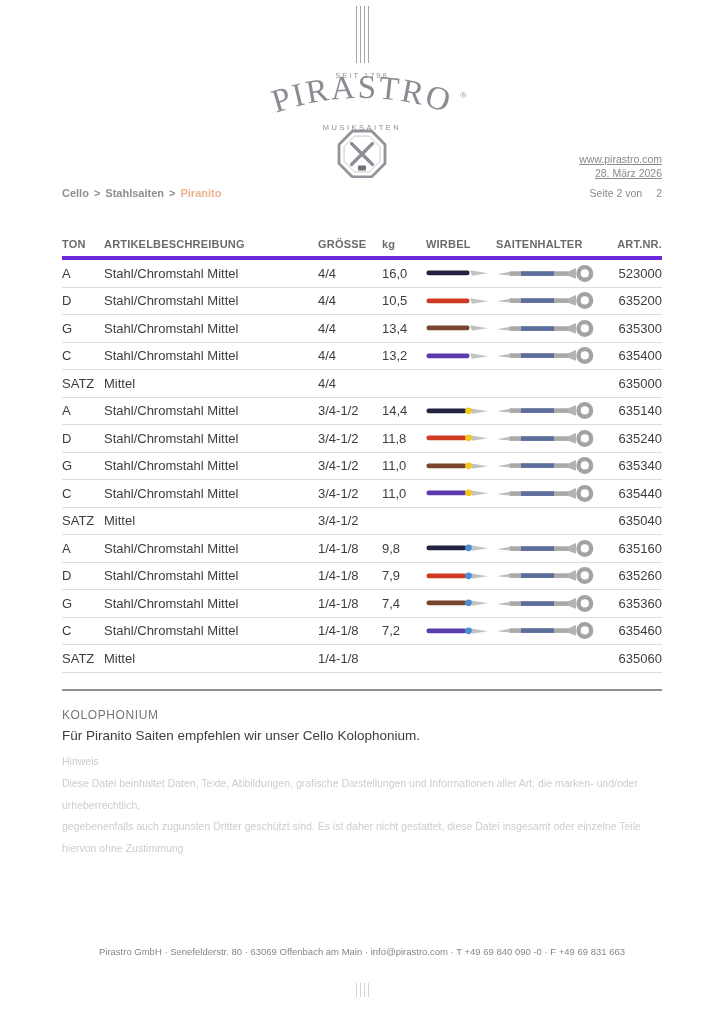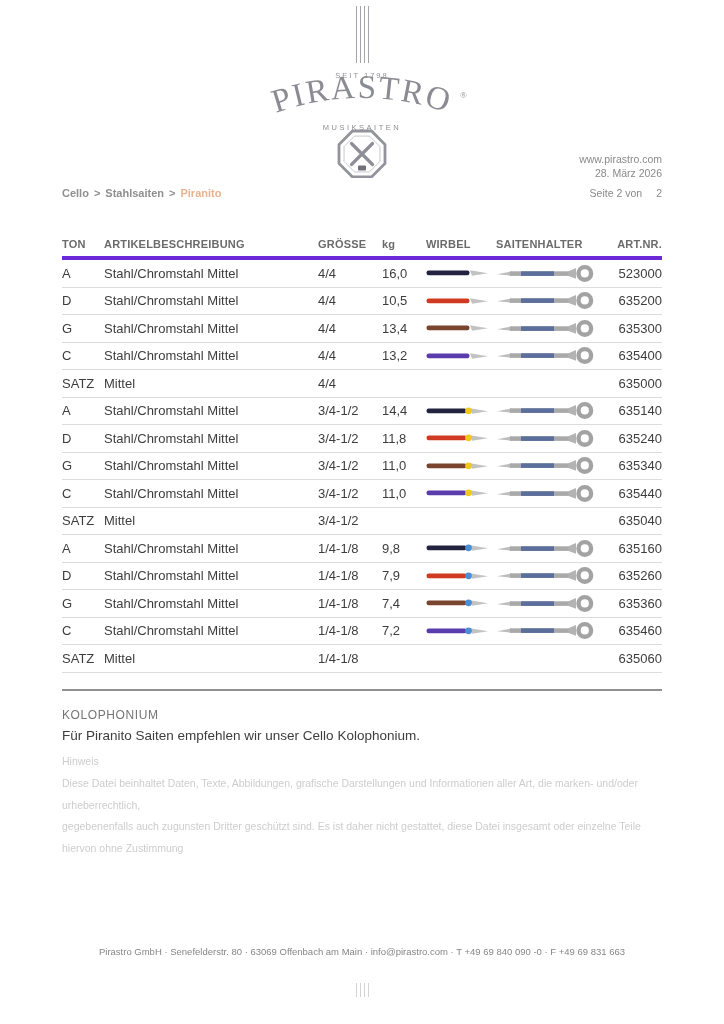--- a/index.html
+++ b/index.html
@@ -8,21 +8,21 @@
     background:#ffffff; overflow:hidden;
     font-family:"Liberation Sans", sans-serif;
     border-radius:22px;
     -webkit-font-smoothing:antialiased;
   }
 
   
   .logo-wrap { position:absolute; top:0; left:50%; transform:translateX(-50%); }
   .top-right {
     position:absolute; top:146px; right:62px; text-align:right;
-    font-size:10.5px; line-height:14px; color:#8a8a8a;
+    font-size:10.5px; line-height:14px; color:#8a8a8a;text-decoration:underline;
   }
   .top-right .site { color:#8a8a8a; text-decoration:none; }
   .page-line {
     position:absolute; top:181px; right:62px;
     font-size:10.5px; color:#8a8a8a; display:flex; gap:14px;
   }
   .breadcrumb {
     position:absolute; top:181px; left:62px;
     font-size:11px; color:#8f8f8f; display:flex; gap:5px;font-weight:bold;
   }

